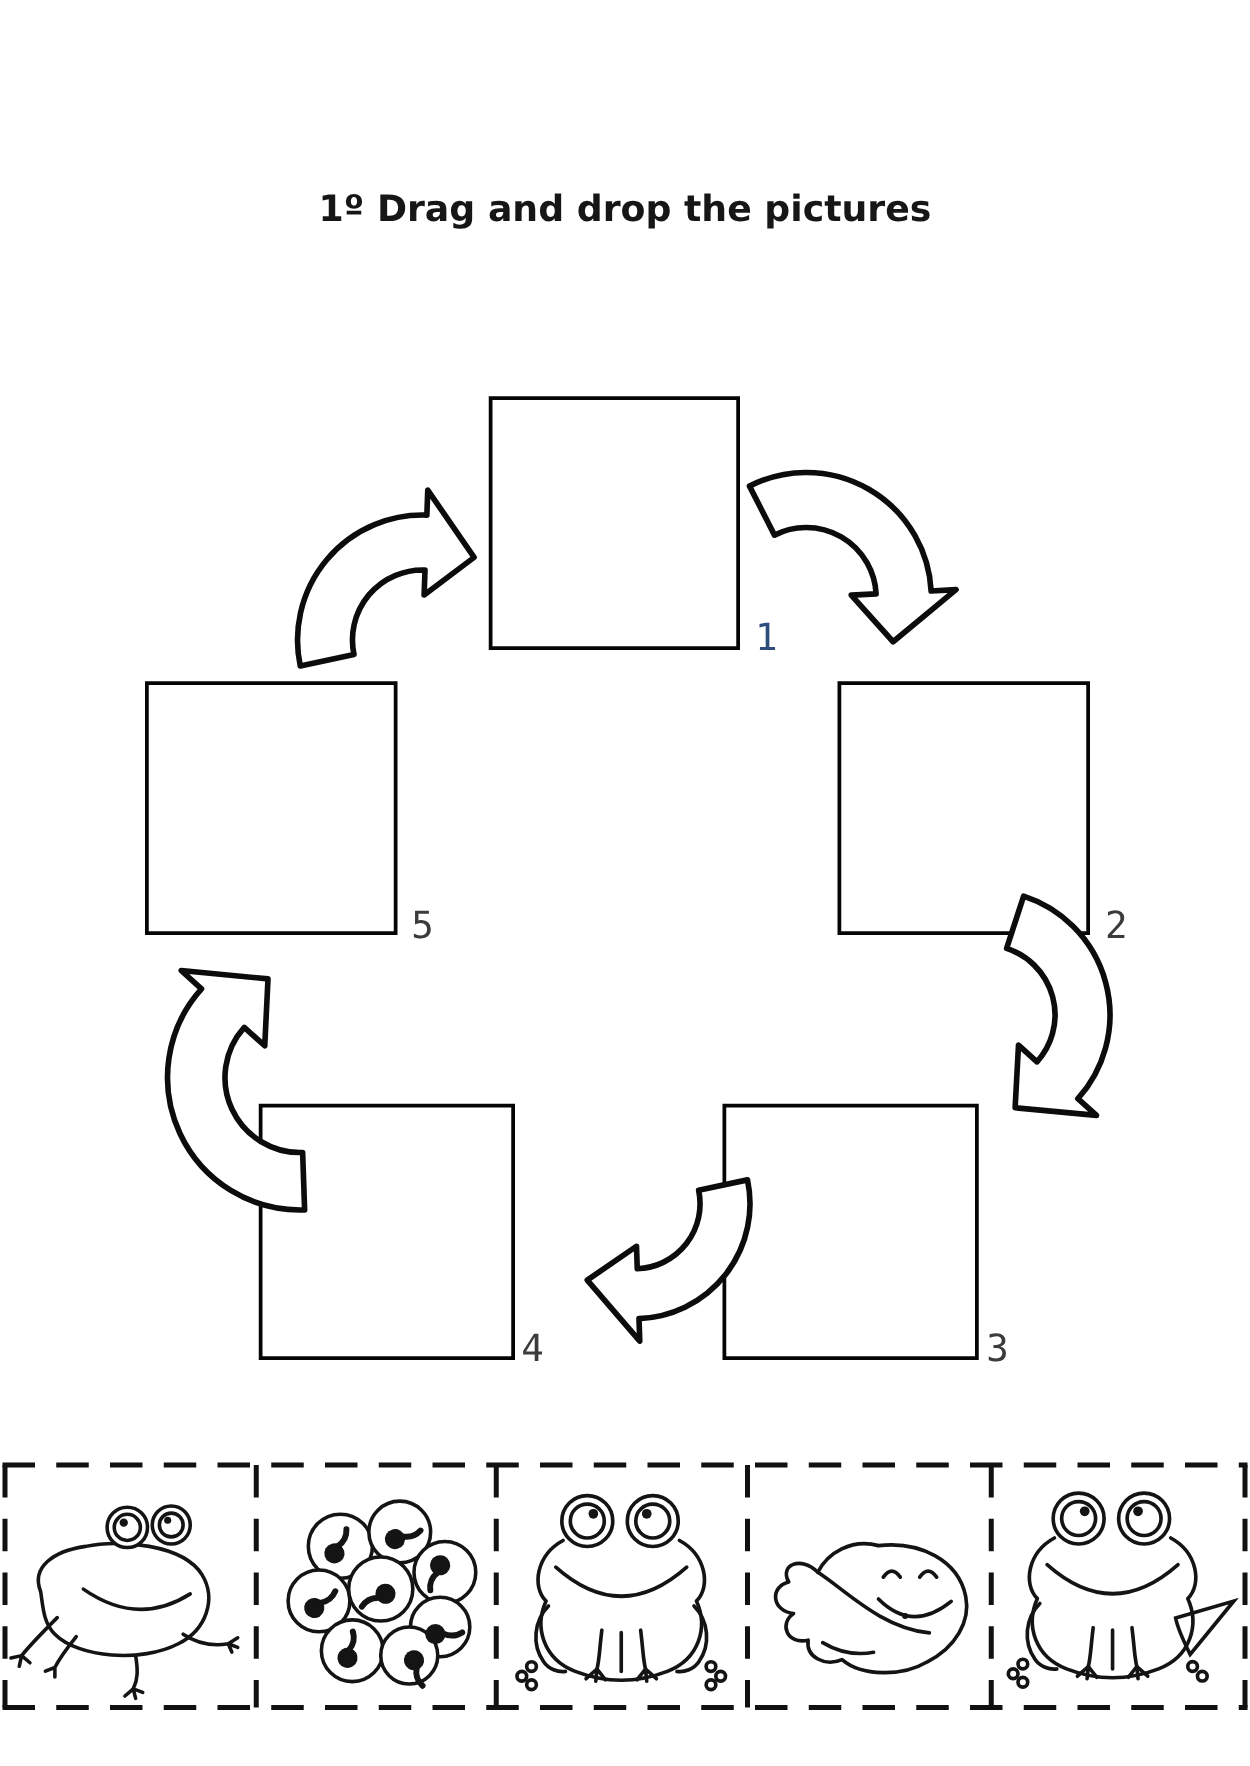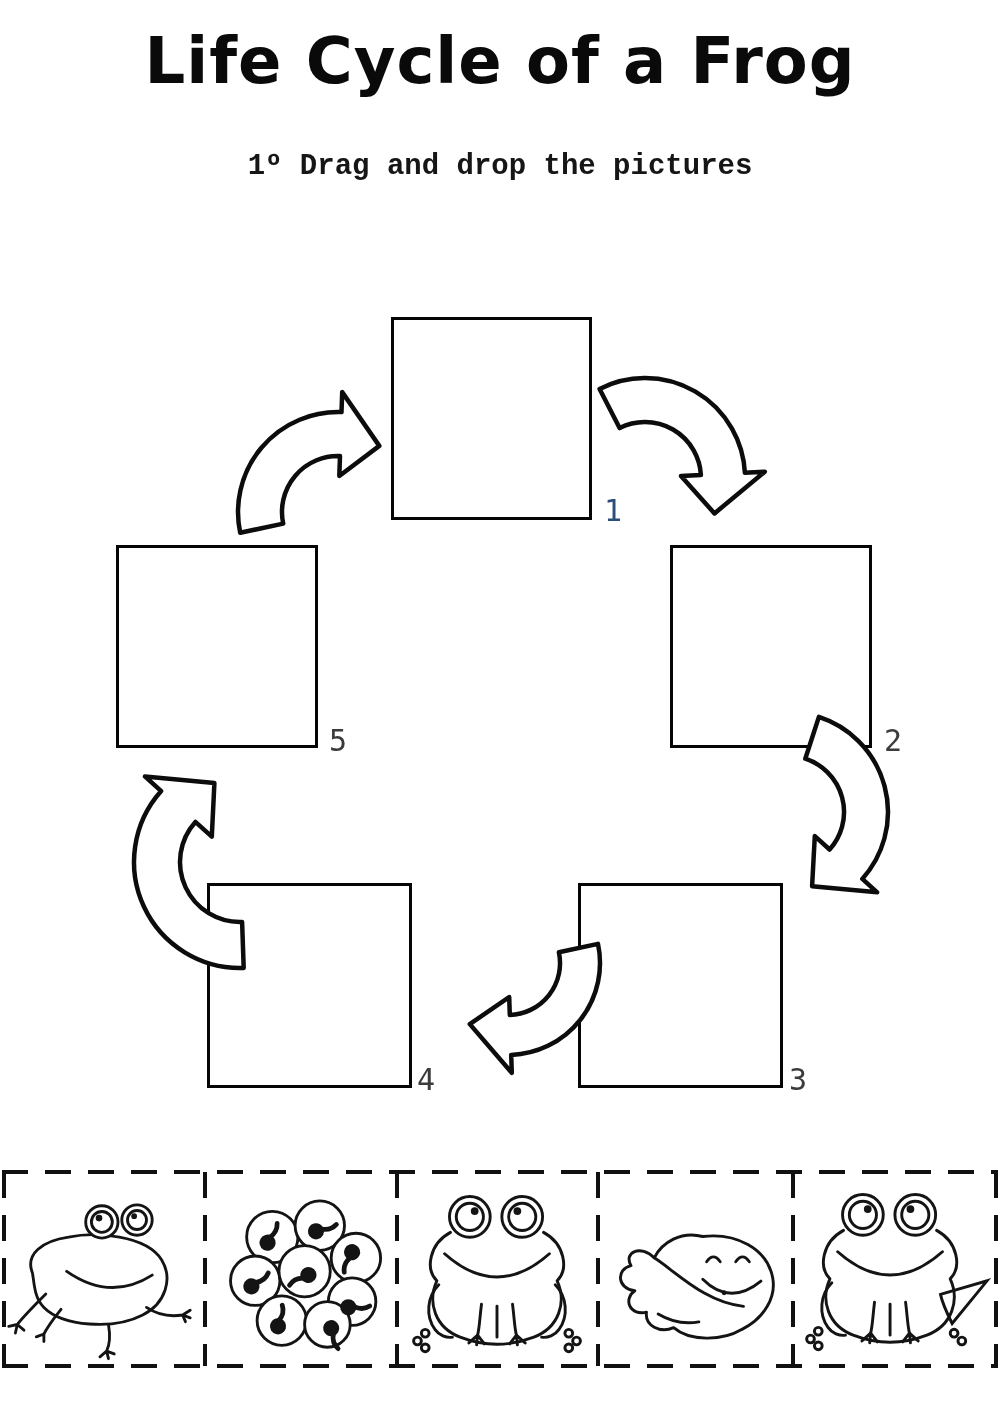--- a/index.html
+++ b/index.html
@@ -7,21 +7,21 @@
     position:relative; width:1000px; height:1413px; background:#ffffff;
     font-family:"DejaVu Sans", sans-serif; overflow:hidden; margin:0 auto;
   }
   .title {
     position:absolute; top:20px; left:0; width:100%; text-align:center;
     font-size:64px; font-weight:bold; color:#0a0a0a; letter-spacing:1px;
     line-height:1.3;
   }
   .instr { position:absolute; left:0; width:100%; text-align:center;
     font-weight:bold; color:#161616; }
-  .instr1 { top:150px; font-size:29px;font-family:Liberation Mono, monospace; }
+  .instr1 { top:150px; font-size:29px; }
   .instr2 { top:218px; font-size:29px; }
 
   .slot {
     position:absolute; box-sizing:border-box; background:#ffffff;
     border:3px solid #050505; width:202px; height:203px;
   }
   .slot1 { left:391px; top:317px; width:201px; height:203px; }
   .slot2 { left:670px; top:545px; }
   .slot5 { left:116px; top:545px; }
   .slot3 { left:578px; top:883px; width:205px; height:205px; }
@@ -44,21 +44,20 @@
   .cutline { stroke:#111111; stroke-width:4; stroke-dasharray:26 17; fill:none; }
   .art { stroke:#141414; stroke-width:3; fill:none; stroke-linecap:round; stroke-linejoin:round; }
   .art-fill { fill:#ffffff; stroke:#141414; stroke-width:3; }
   .pupil { fill:#141414; stroke:none; }
 </style>
 </head>
 <body>
 
 <div class="page">
 
-  <div class="title">Life Cycle of a Frog</div>
   <div class="instr instr1">1º Drag and drop the pictures</div>
 
   <div class="slot slot1"></div>
   <div class="slot slot2"></div>
   <div class="slot slot3"></div>
   <div class="slot slot4"></div>
   <div class="slot slot5"></div>
 
   <span class="slot-num num1">1</span>
   <span class="slot-num num2">2</span>

